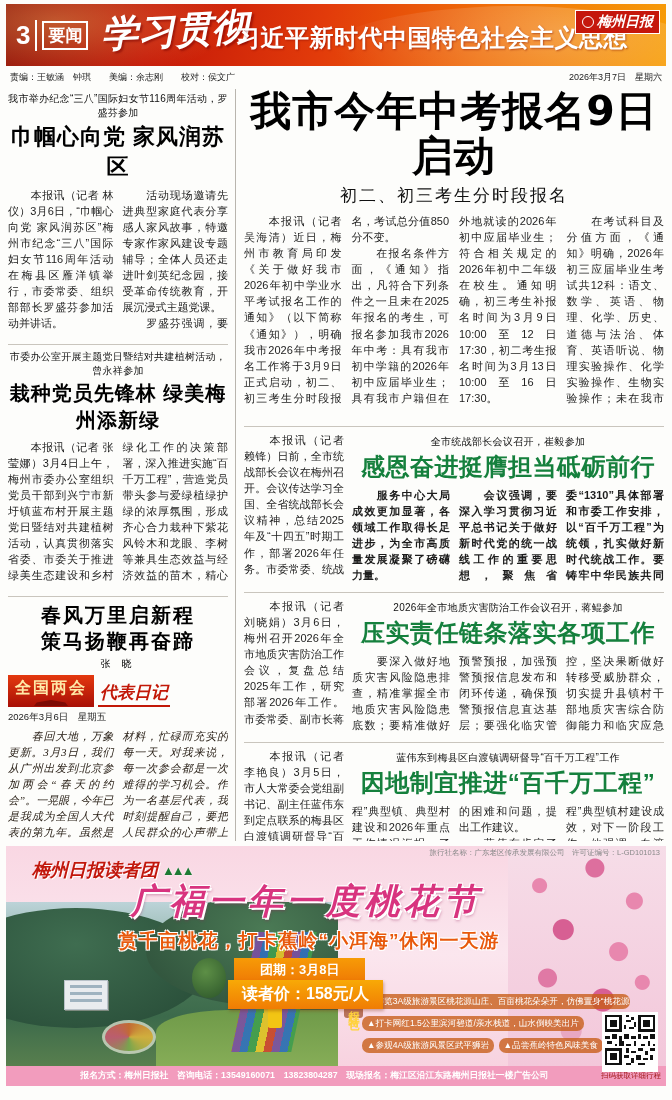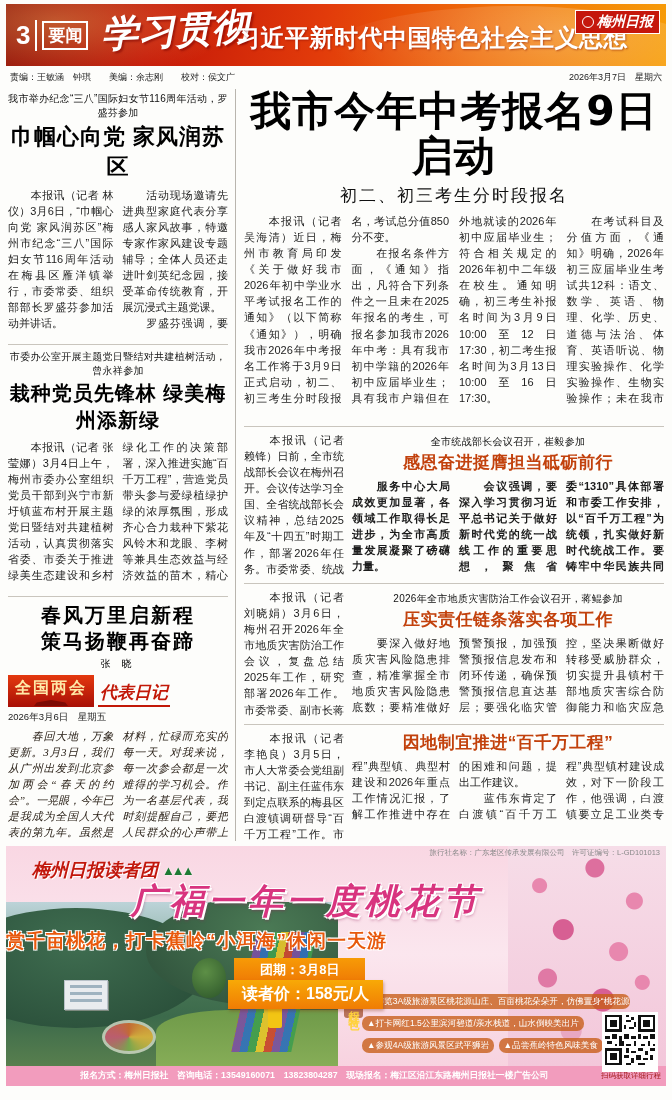--- a/index.html
+++ b/index.html
@@ -52,38 +52,38 @@
   .diary-date { font-size:9.5px; margin:2px 0 4px; color:#222; }
   .diary-body { font-family:"Liberation Serif", serif; font-style:italic; height:208px; column-count:2; column-gap:9px; color:#2b2219; }
 
   .main-title { font-size:41px; font-weight:bold; color:#000; text-align:center; letter-spacing:1px; line-height:1.1; font-family:"DejaVu Sans", sans-serif; }
   .main-sub { font-size:17px; text-align:center; letter-spacing:2px; margin:5px 0 6px; color:#111; }
   .main-body { height:208px; column-count:4; column-gap:10px; }
 
   .sec-art { display:flex; gap:8px; margin-top:4px; }
   .sec-lead { flex:0 0 100px; overflow:hidden; }
   .sec-main { flex:1; min-width:0; }
-  .sec-title { font-size:17px; font-weight:bold; text-align:center; color:#c2410c; letter-spacing:.5px; margin:1px 0 4px; white-space:nowrap; overflow:hidden; }
+  .sec-title { font-size:24px; font-weight:bold; text-align:center; color:#15803d; letter-spacing:.5px; margin:1px 0 4px; white-space:nowrap; overflow:hidden; }
   .sec-cols3 { column-count:3; column-gap:9px; }
   .tz .sec-lead { height:146px; } .tz .sec-cols3 { height:100px;font-weight:bold; }
   .dz .sec-lead { height:128px; } .dz .sec-cols3 { height:84px; }
   .bq .sec-lead { height:112px; } .bq .sec-cols3 { height:66px; }
 
   
   .ad { position:absolute; left:6px; right:6px; top:846px; height:240px; overflow:hidden;
     background:linear-gradient(180deg,#f9d7e3 0%,#fbe6ee 45%,#f7cfdd 100%); }
   .ad-license { position:absolute; top:2px; right:6px; font-size:7.5px; color:#8a8a8a; z-index:6; }
   .club-logo { position:absolute; top:12px; left:26px; z-index:6; display:flex; align-items:center; gap:4px; }
   .club-text { color:#c2170c; font-size:18px; font-weight:bold; font-style:italic; font-family:"Liberation Serif", serif; text-shadow:1px 1px 0 #fff; }
   .club-mtn { color:#1d7a33; font-size:13px; line-height:1; letter-spacing:-3px; text-shadow:0 0 2px #fff; }
   .ad-title { position:absolute; top:32px; left:0; right:60px; text-align:center; z-index:6;
     font-size:35px; font-weight:bold; font-style:italic; color:#d8347f; letter-spacing:4px;
     font-family:"Liberation Serif", serif;
     text-shadow:-1px -1px 0 #fff, 1px -1px 0 #fff, -1px 1px 0 #fff, 2px 2px 0 #fff, 2px 3px 3px rgba(150,30,90,.4); }
-  .ad-sub { position:absolute; top:82px; left:0; right:54px; z-index:6;
+  .ad-sub { position:absolute; top:82px; left:0; right:54px; text-align:center; z-index:6;
     font-size:19px; font-weight:bold; color:#e8590c; letter-spacing:1px;
     text-shadow:-1px -1px 0 #fff, 1px -1px 0 #fff, -1px 1px 0 #fff, 1px 1px 0 #fff; }
   .ad-period { position:absolute; top:112px; left:228px; z-index:7; background:linear-gradient(180deg,#f79b06,#ef7a05);
     color:#fff; font-size:13px; font-weight:bold; padding:3px 26px; }
   .ad-price { position:absolute; top:134px; left:222px; z-index:7; background:linear-gradient(180deg,#f8a906,#f07c04);
     color:#fff; font-size:16px; font-weight:bold; padding:4px 14px; box-shadow:1px 2px 3px rgba(120,40,0,.35); }
 
   .ad-photo-left { position:absolute; left:0; top:56px; width:332px; height:164px; z-index:2; overflow:hidden;
     background:linear-gradient(180deg,#bcd3d8 0%,#9fbfb9 18%,#4c7a58 40%,#3c6a4b 70%,#587f4e 100%); }
   .hill { position:absolute; border-radius:50%; }
@@ -219,20 +219,21 @@
           <div class="sec-title">压实责任链条落实各项工作</div>
           <div class="body-text sec-cols3">　　要深入做好地质灾害风险隐患排查，精准掌握全市地质灾害风险隐患底数；要精准做好预警预报，加强预警预报信息发布和闭环传递，确保预警预报信息直达基层；要强化临灾管控，坚决果断做好转移受威胁群众，切实提升县镇村干部地质灾害综合防御能力和临灾应急处置能力；要坚持关口前移，加快治理地质灾害隐患点、风险点，尽快推动避险搬迁工作落地见效；要加快修复灾毁、水毁基础设施，加快完成有关汛前准备工作；要扎实做好抢险救援和应急处置各项保障工作，科学高效处置突发性地质灾害。</div>
         </div>
       </div>
       <hr class="hrule">
 
       <div class="sec-art bq">
         <div class="body-text sec-lead">　　本报讯（记者 李艳良）3月5日，市人大常委会党组副书记、副主任蓝伟东到定点联系的梅县区白渡镇调研督导“百千万工程”工作。市人大常委会秘书长曾小青参加调研。
 　　蓝伟东先后来到白渡镇圩镇入口通道、美丽河道项目建设现场、宋湘文体广场、美丽圩镇客厅，实地调研美丽圩镇“七个一”建设等情况，随后在镇政府召开座谈会，听取白渡镇“百千万工</div>
         <div class="sec-main">
+          <div class="kicker">蓝伟东到梅县区白渡镇调研督导“百千万工程”工作</div>
           <div class="sec-title">因地制宜推进“百千万工程”</div>
           <div class="body-text sec-cols3">程”典型镇、典型村建设和2026年重点工作情况汇报，了解工作推进中存在的困难和问题，提出工作建议。
 　　蓝伟东肯定了白渡镇“百千万工程”典型镇村建设成效，对下一阶段工作，他强调，白渡镇要立足工业类专业镇的定位，依托工业园区因地制宜发展生产性服务业和生活性服务业，着力培育“四上”企业、“专精特新”服务企业，加大招商引资力度，助力企业延链补链强链，不断发展壮大实体经济。要以全域土地综合整治为抓手，推动蔬菜、籼米等特色农业发展。要坚持久久为功，量力而行、尽力而为，整合用好有限资源，完善长效保障机制，推动更多惠民工程落地见效，不断提升群众获得感、幸福感、安全感。要推动典型镇村连点成线、连线成片，实现片区化组团式发展，为“五年显著变化”打下坚实基础。</div>
         </div>
       </div>
 
     </div>
   </div>
 
   <div class="ad">

